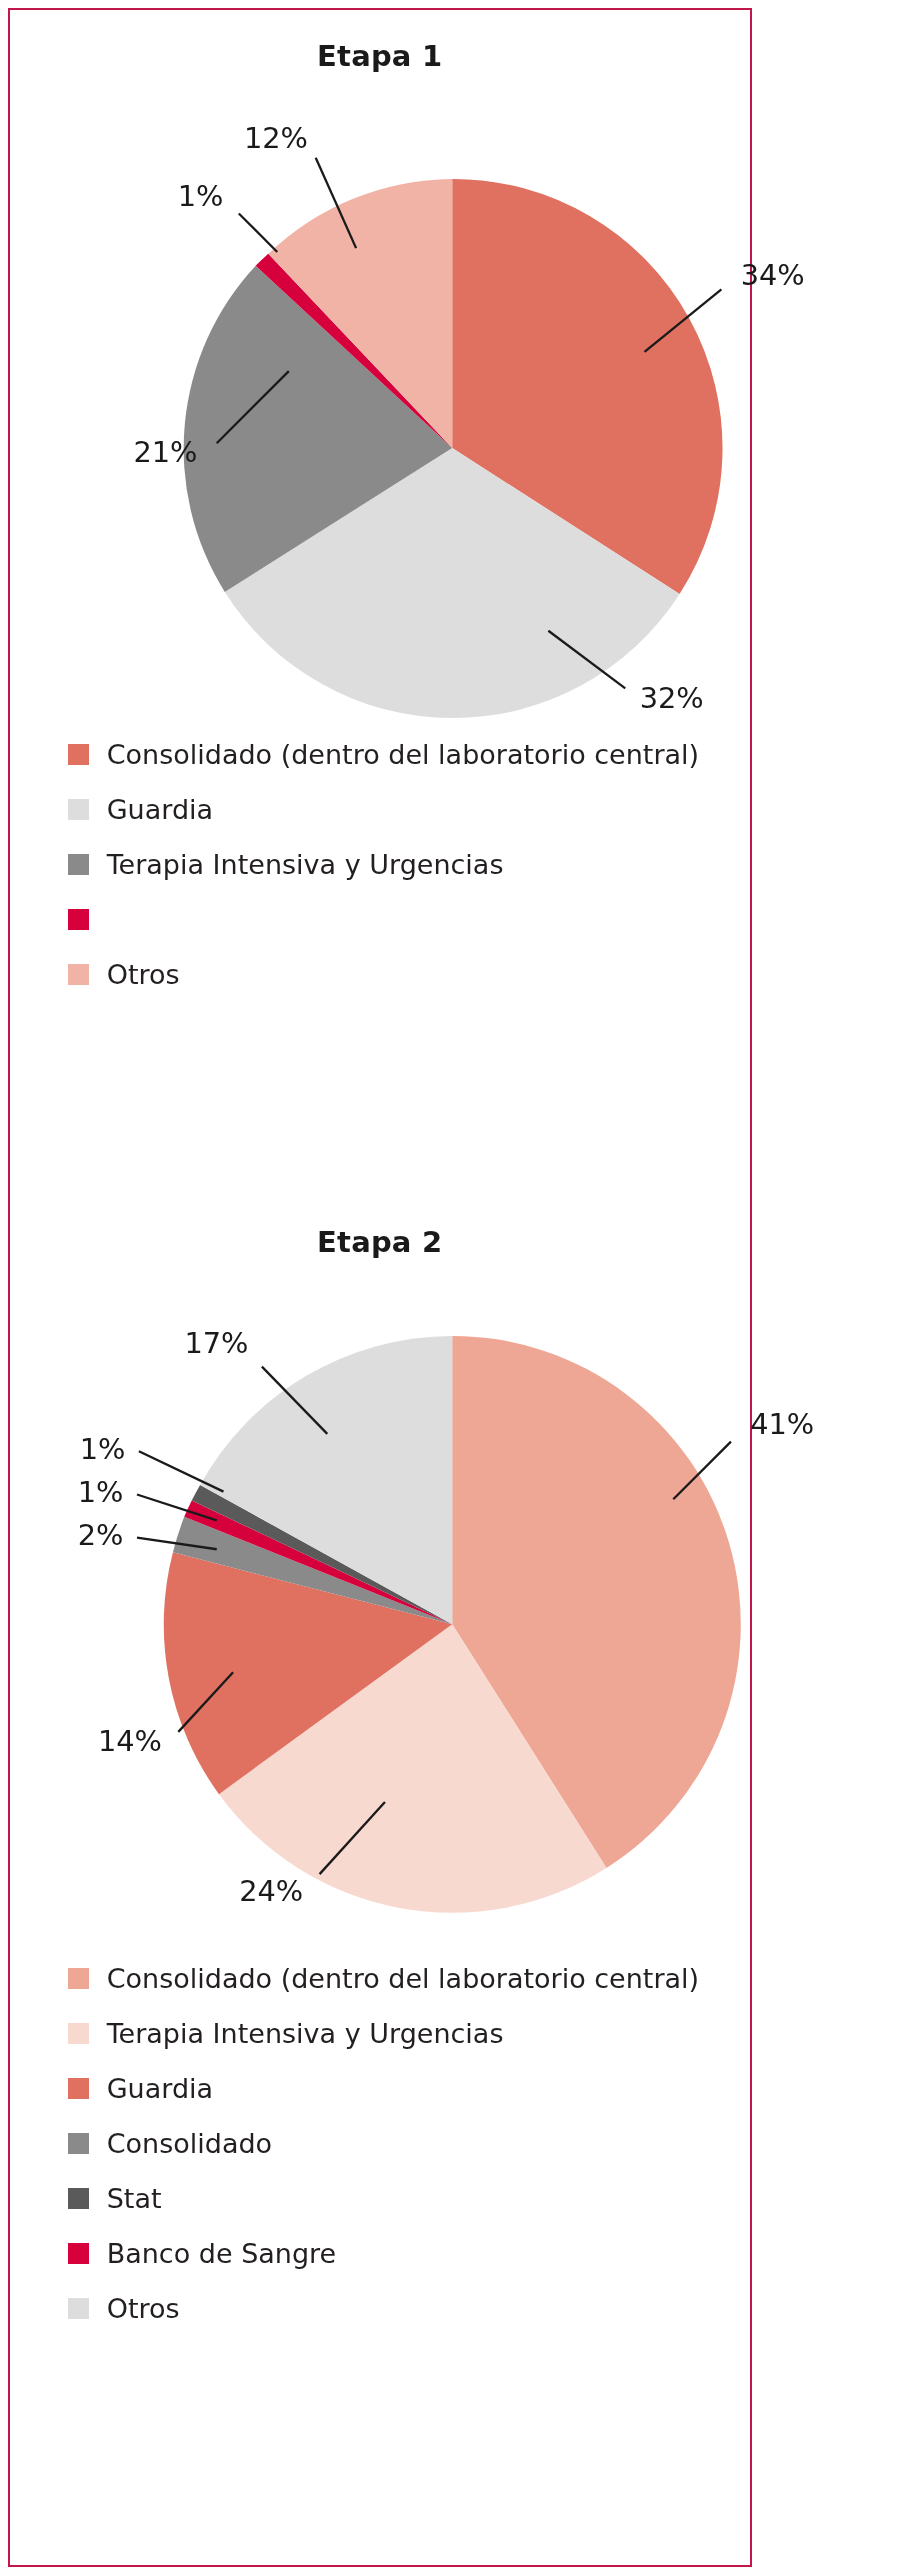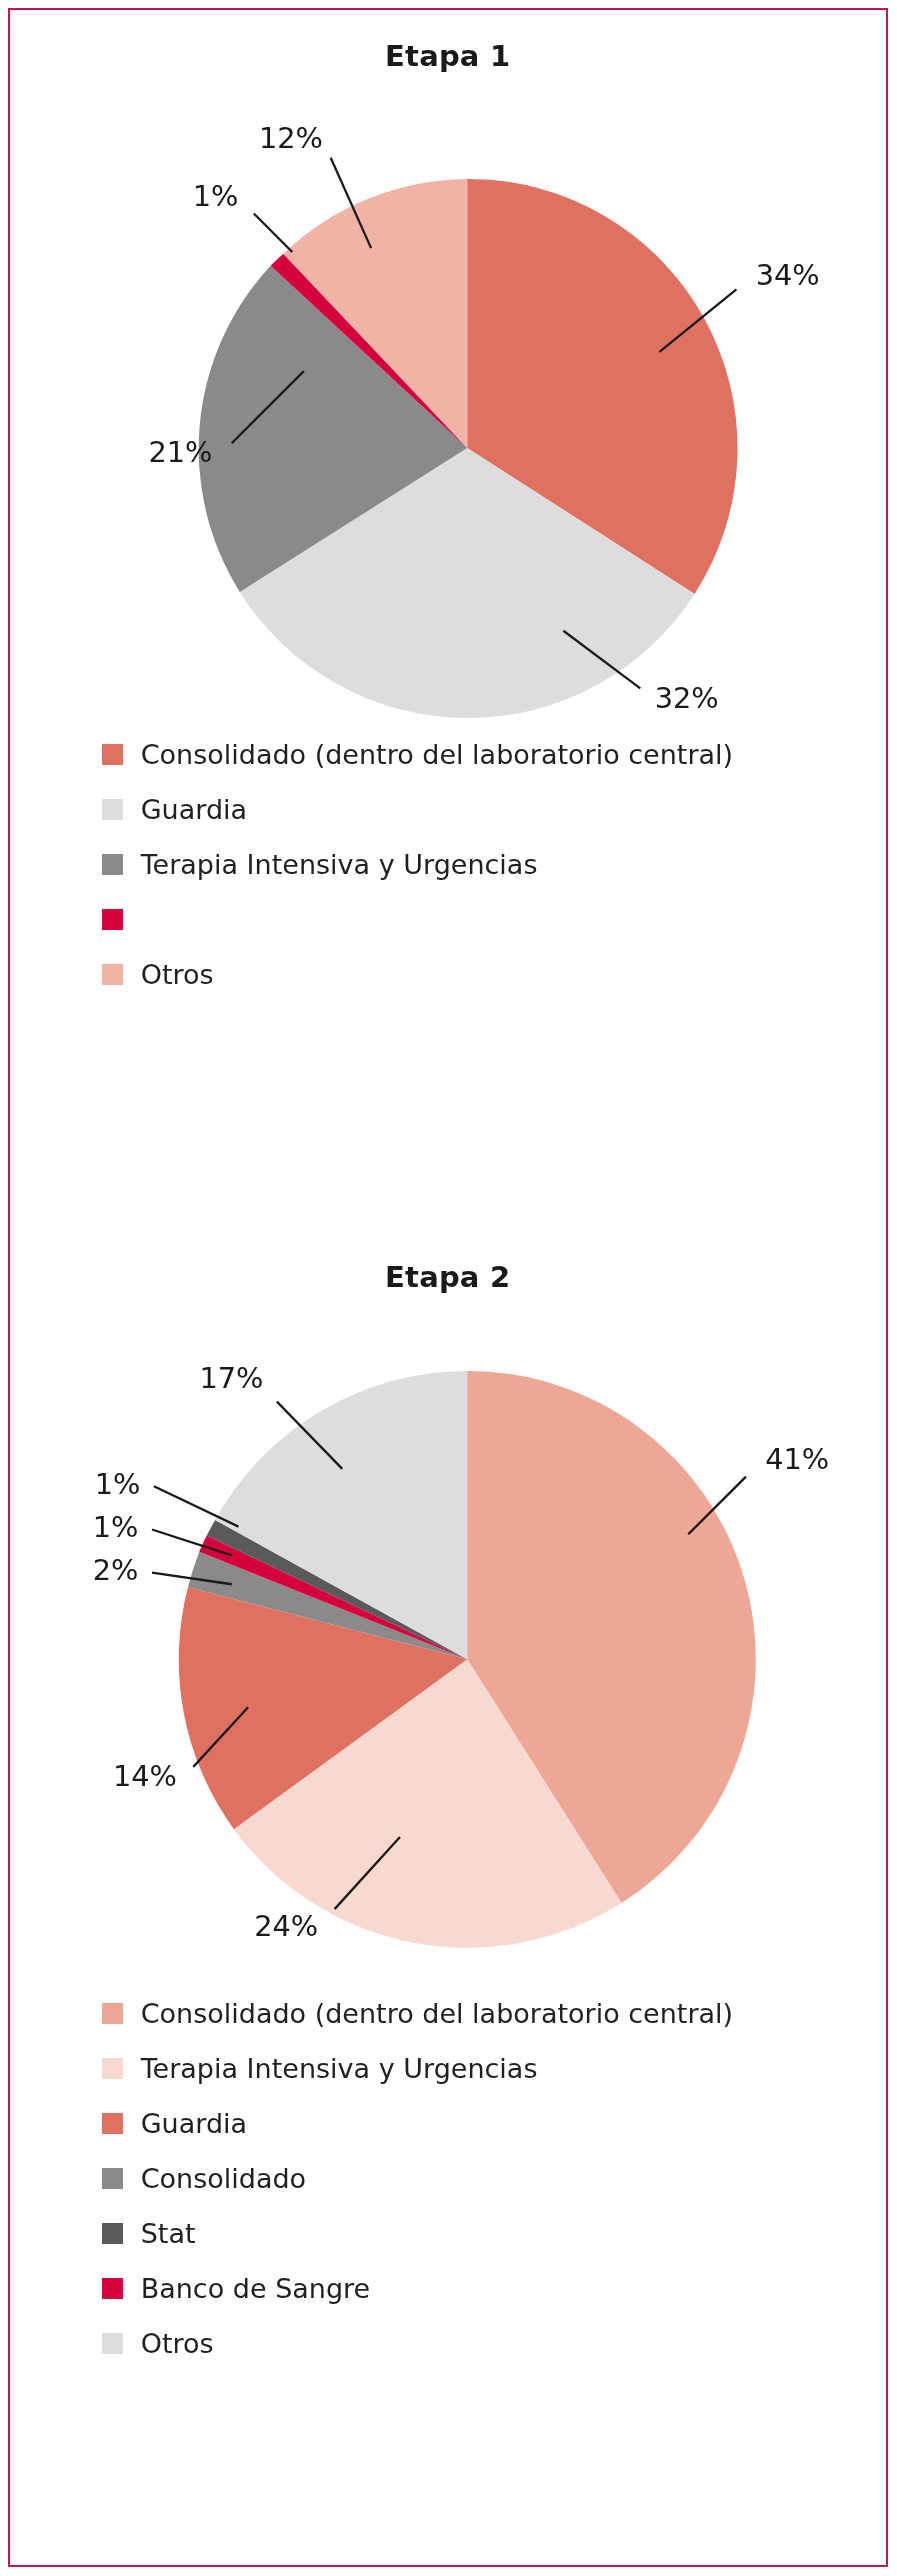--- a/index.html
+++ b/index.html
@@ -10,52 +10,52 @@
   body {
     width: 897px;
     height: 2576px;
     font-family: "DejaVu Sans", sans-serif;
     position: relative;
   }
   .page-frame {
     position: absolute;
     left: 7.7px;
     top: 7.7px;
-    width: 880px;
+    width: 744px;
     height: 2559px;
     border: 2.9px solid #c2174a;
     box-sizing: border-box;
     background: #ffffff;
   }
   .chart-block {
     position: absolute;
     left: 0;
     width: 100%;
   }
   #block1 { top: 29px; }
-  #block2 { top: 1250px; }
+  #block2 { top: 1215px; }
 
   .chart-title {
     text-align: center;
     font-size: 29px;
     font-weight: bold;
     color: #1a1a1a;
     letter-spacing: 0.2px;
   }
   .pie-wrap {
     position: relative;
     width: 100%;
   }
   .pie-svg {
     display: block;
     margin: 0 auto;
   }
   .legend {
     margin: 0 auto;
-    padding-left: 92px;
+    padding-left: 58px;
     box-sizing: border-box;
     width: 100%;
   }
   .legend-row {
     display: flex;
     align-items: center;
     height: 55px;
   }
   .legend-swatch {
     width: 21px;

